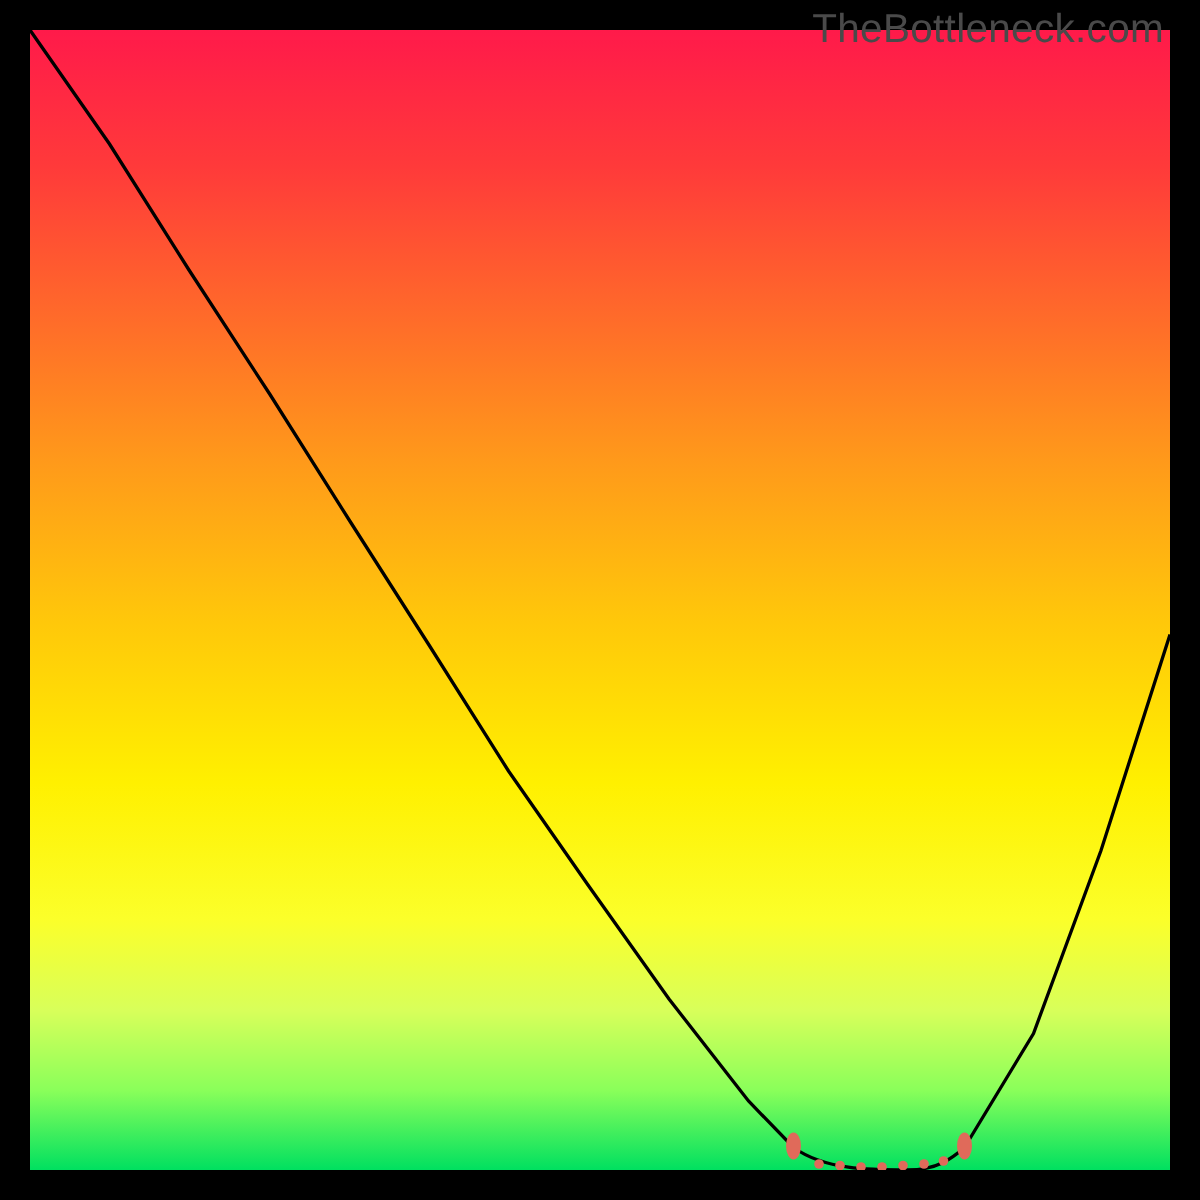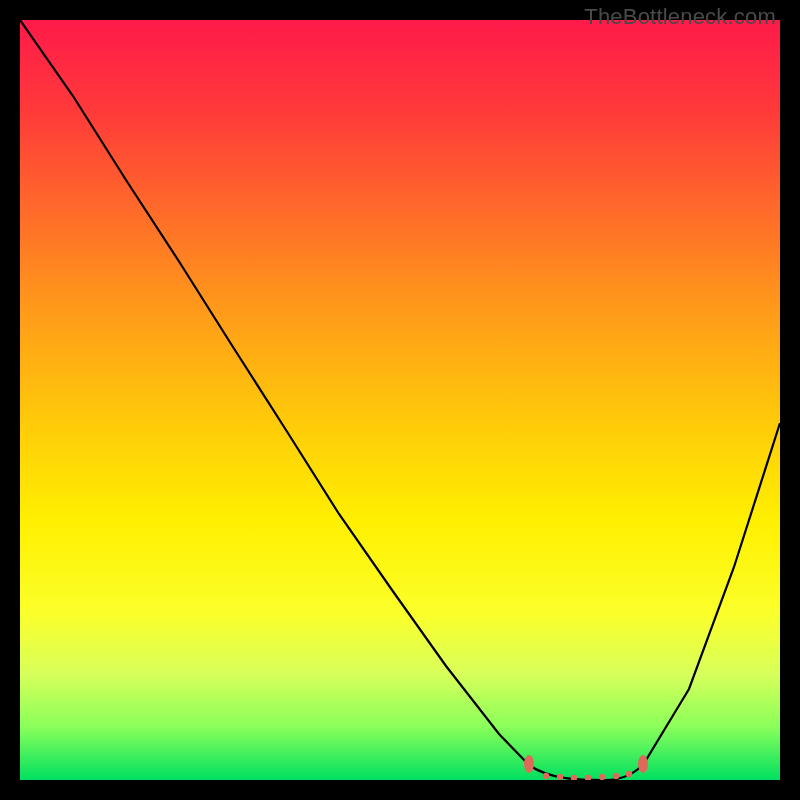--- a/index.html
+++ b/index.html
@@ -21,21 +21,21 @@
       #fbff2a 78%,
       #d8ff5a 86%,
       #8aff5a 93%,
       #00e060 100%);
   }
   .watermark {
     position: absolute;
     top: 4px;
     right: 24px;
     font-family: Arial, sans-serif;
-    font-size: 22px;
+    font-size: 27px;
     font-weight: 500;
     color: #4a4a4a;
     letter-spacing: 0.2px;
   }
   svg.curve {
     position: absolute;
     left: 20px;
     top: 20px;
     width: 760px;
     height: 760px;

